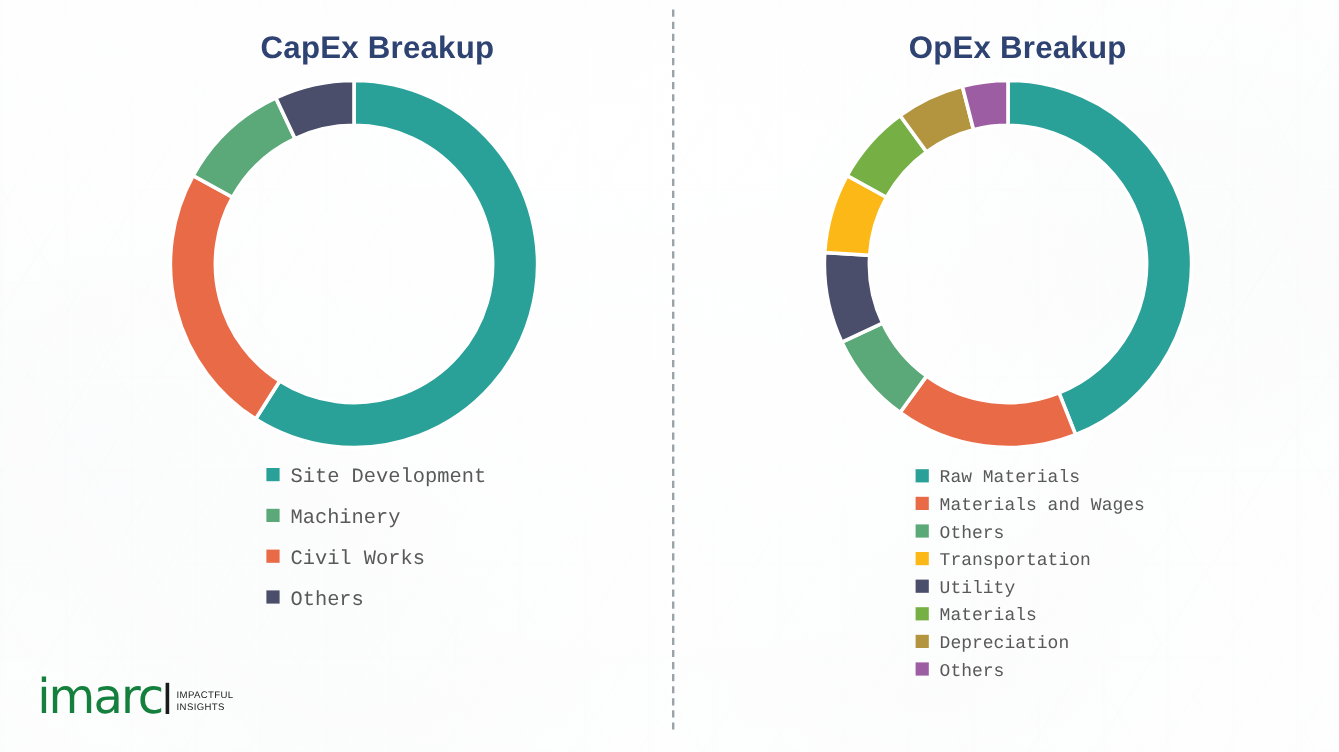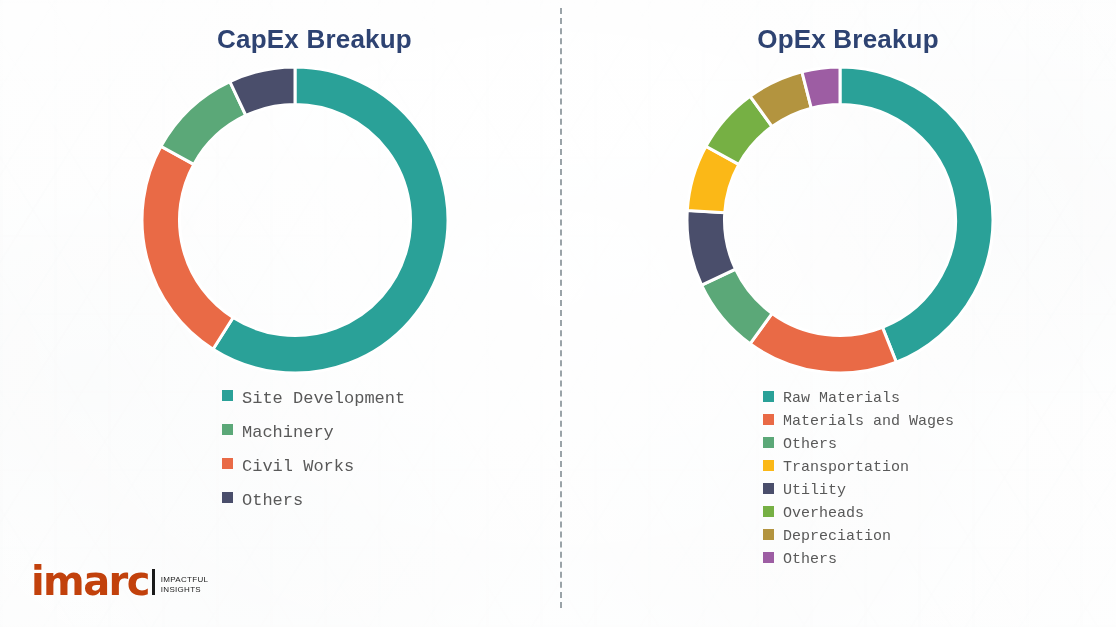--- a/index.html
+++ b/index.html
@@ -124,22 +124,22 @@
     position: absolute;
     left: 31px;
     top: 565px;
     display: flex;
     align-items: flex-end;
   }
   #logo-mark {
     position: relative;
     font-size: 40px;
     line-height: 0.82;
-    font-weight: bold;
-    color: #c2410c;
+    font-weight: normal;
+    color: #15803d;
     letter-spacing: -1.6px;
     font-family: "DejaVu Sans", sans-serif;
   }
   #logo-bar {
     width: 3px;
     height: 26px;
     background: #1a1a1a;
     margin: 0 6px 3px 3px;
   }
   #logo-tag {
@@ -230,21 +230,21 @@
       <div class="legend-item">
         <span class="legend-swatch" style="background: rgb(251, 184, 23);"></span>
         <span class="legend-label">Transportation</span>
       </div>
       <div class="legend-item">
         <span class="legend-swatch" style="background: rgb(74, 78, 107);"></span>
         <span class="legend-label">Utility</span>
       </div>
       <div class="legend-item">
         <span class="legend-swatch" style="background: rgb(118, 176, 68);"></span>
-        <span class="legend-label">Overheads</span>
+        <span class="legend-label">Materials</span>
       </div>
       <div class="legend-item">
         <span class="legend-swatch" style="background: rgb(179, 148, 63);"></span>
         <span class="legend-label">Depreciation</span>
       </div>
       <div class="legend-item">
         <span class="legend-swatch" style="background: rgb(157, 93, 163);"></span>
         <span class="legend-label">Others</span>
       </div>
     </div>

